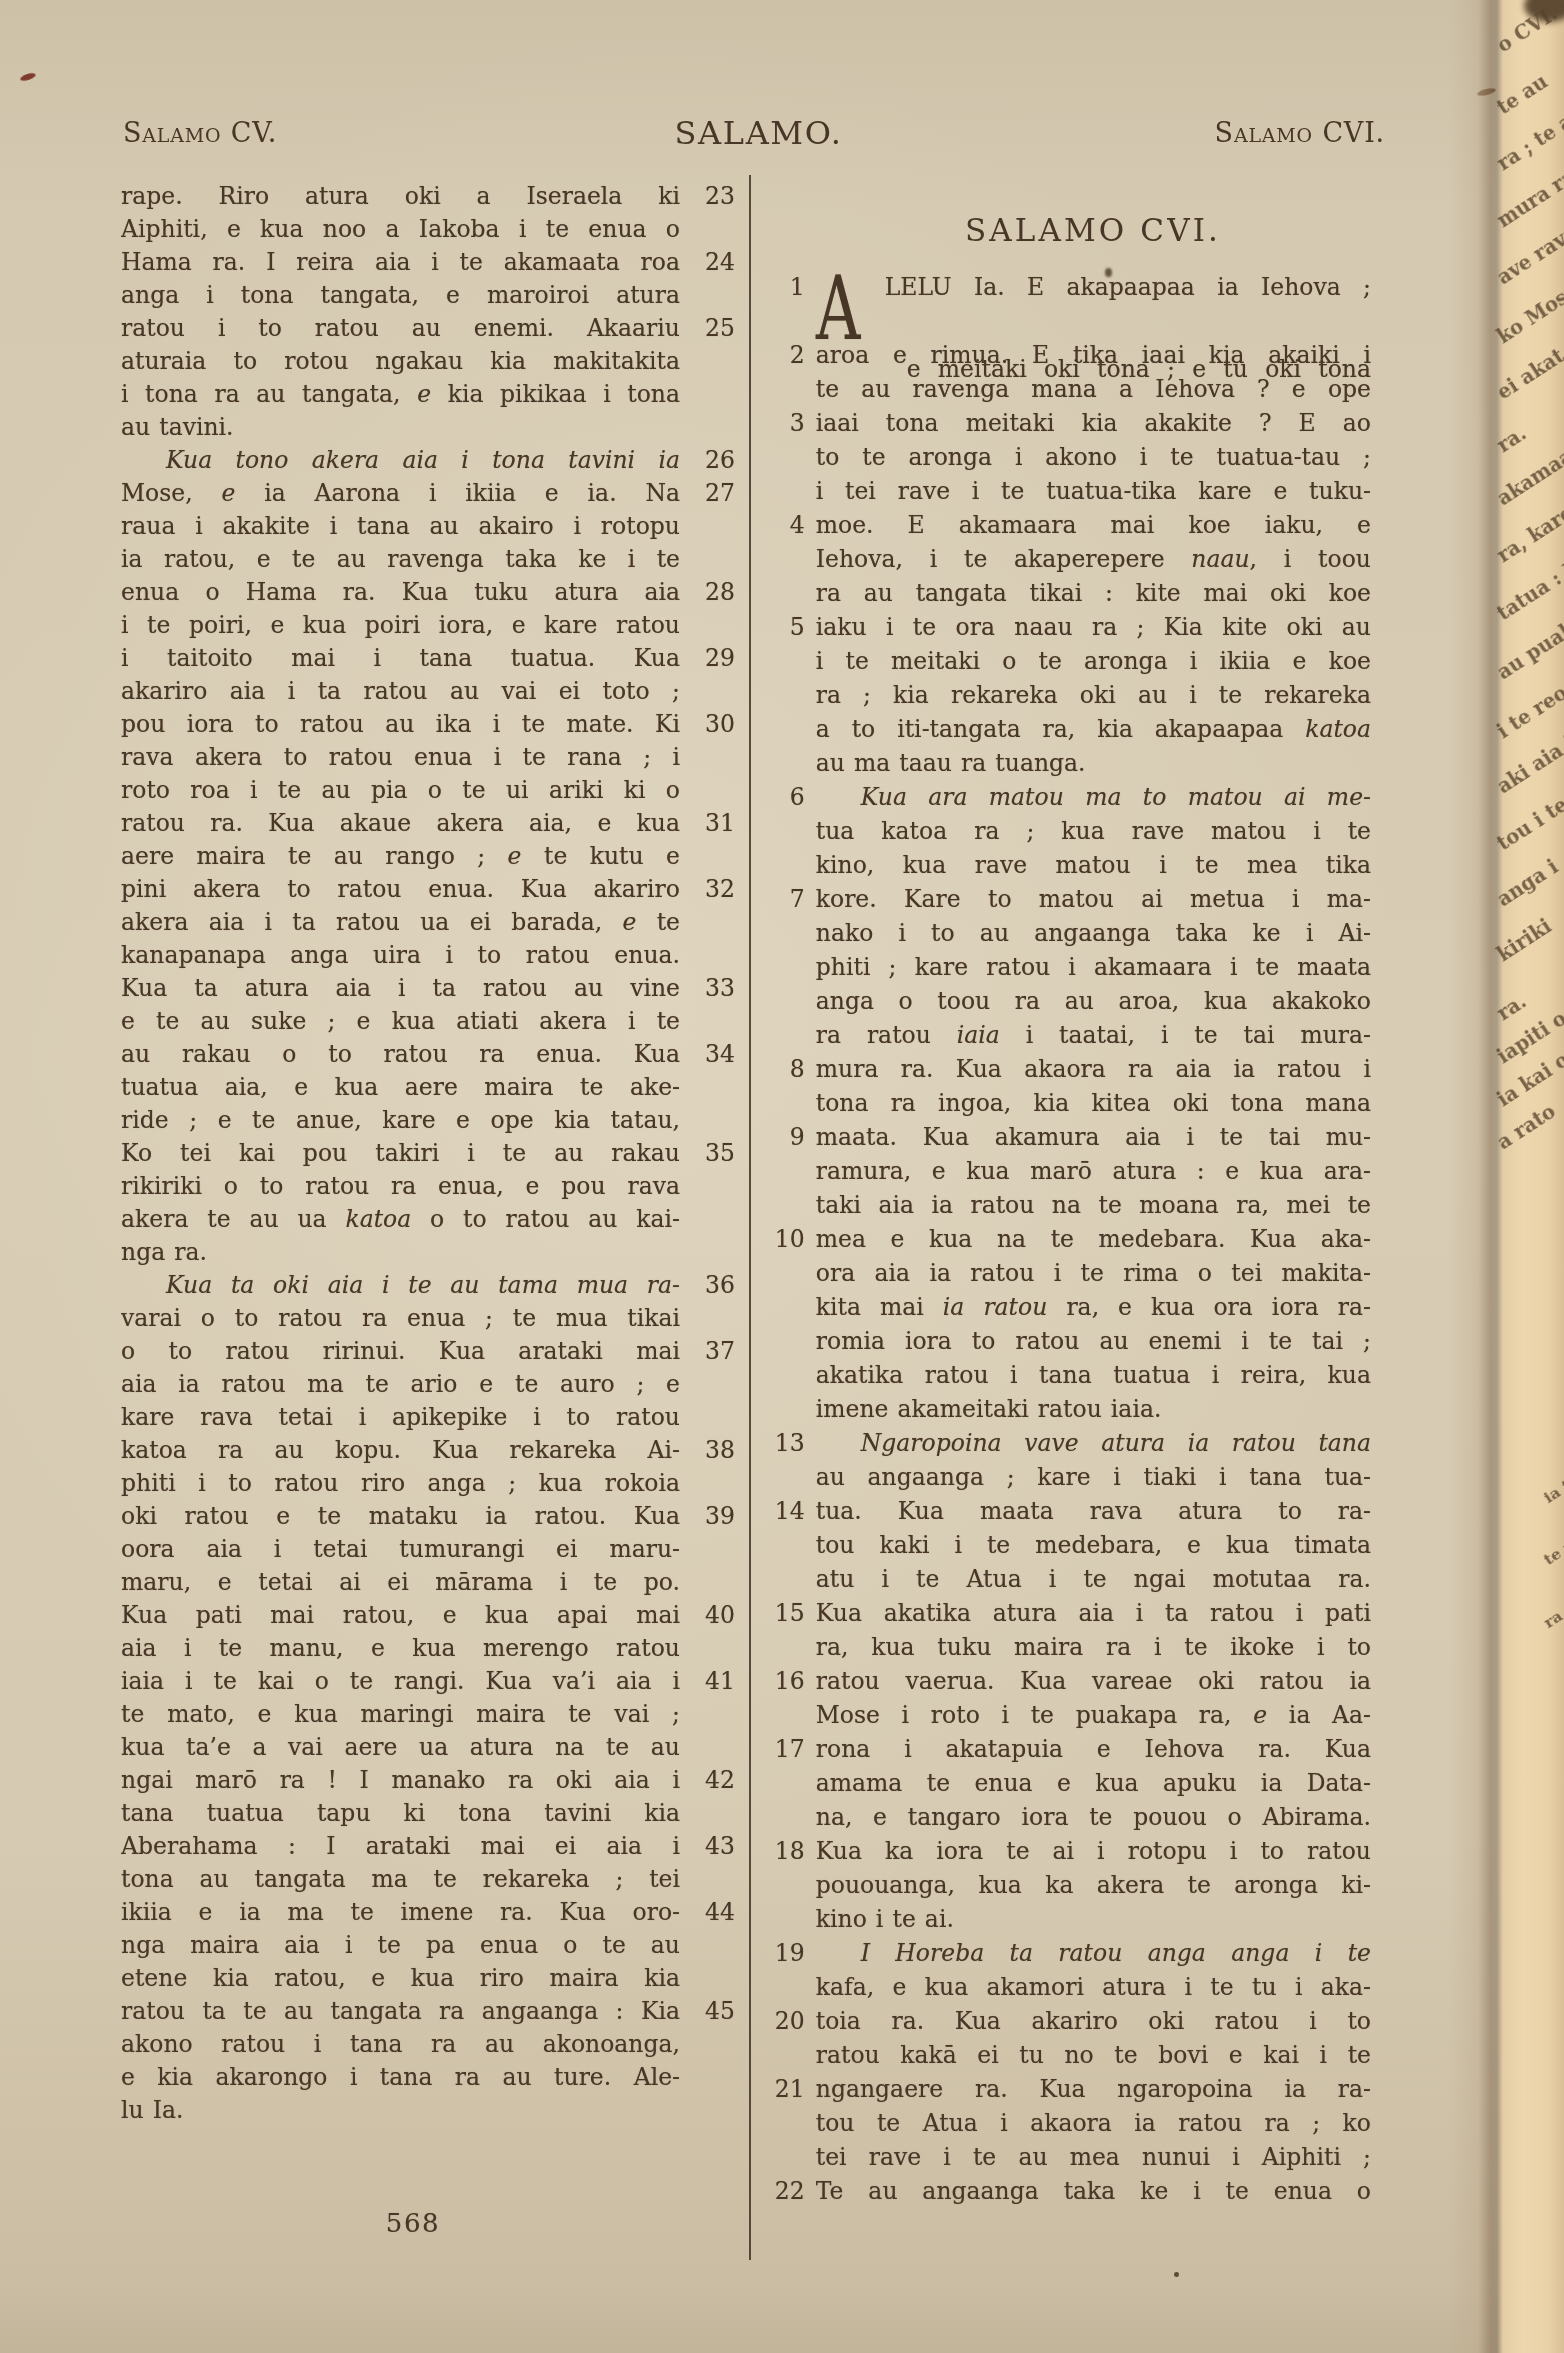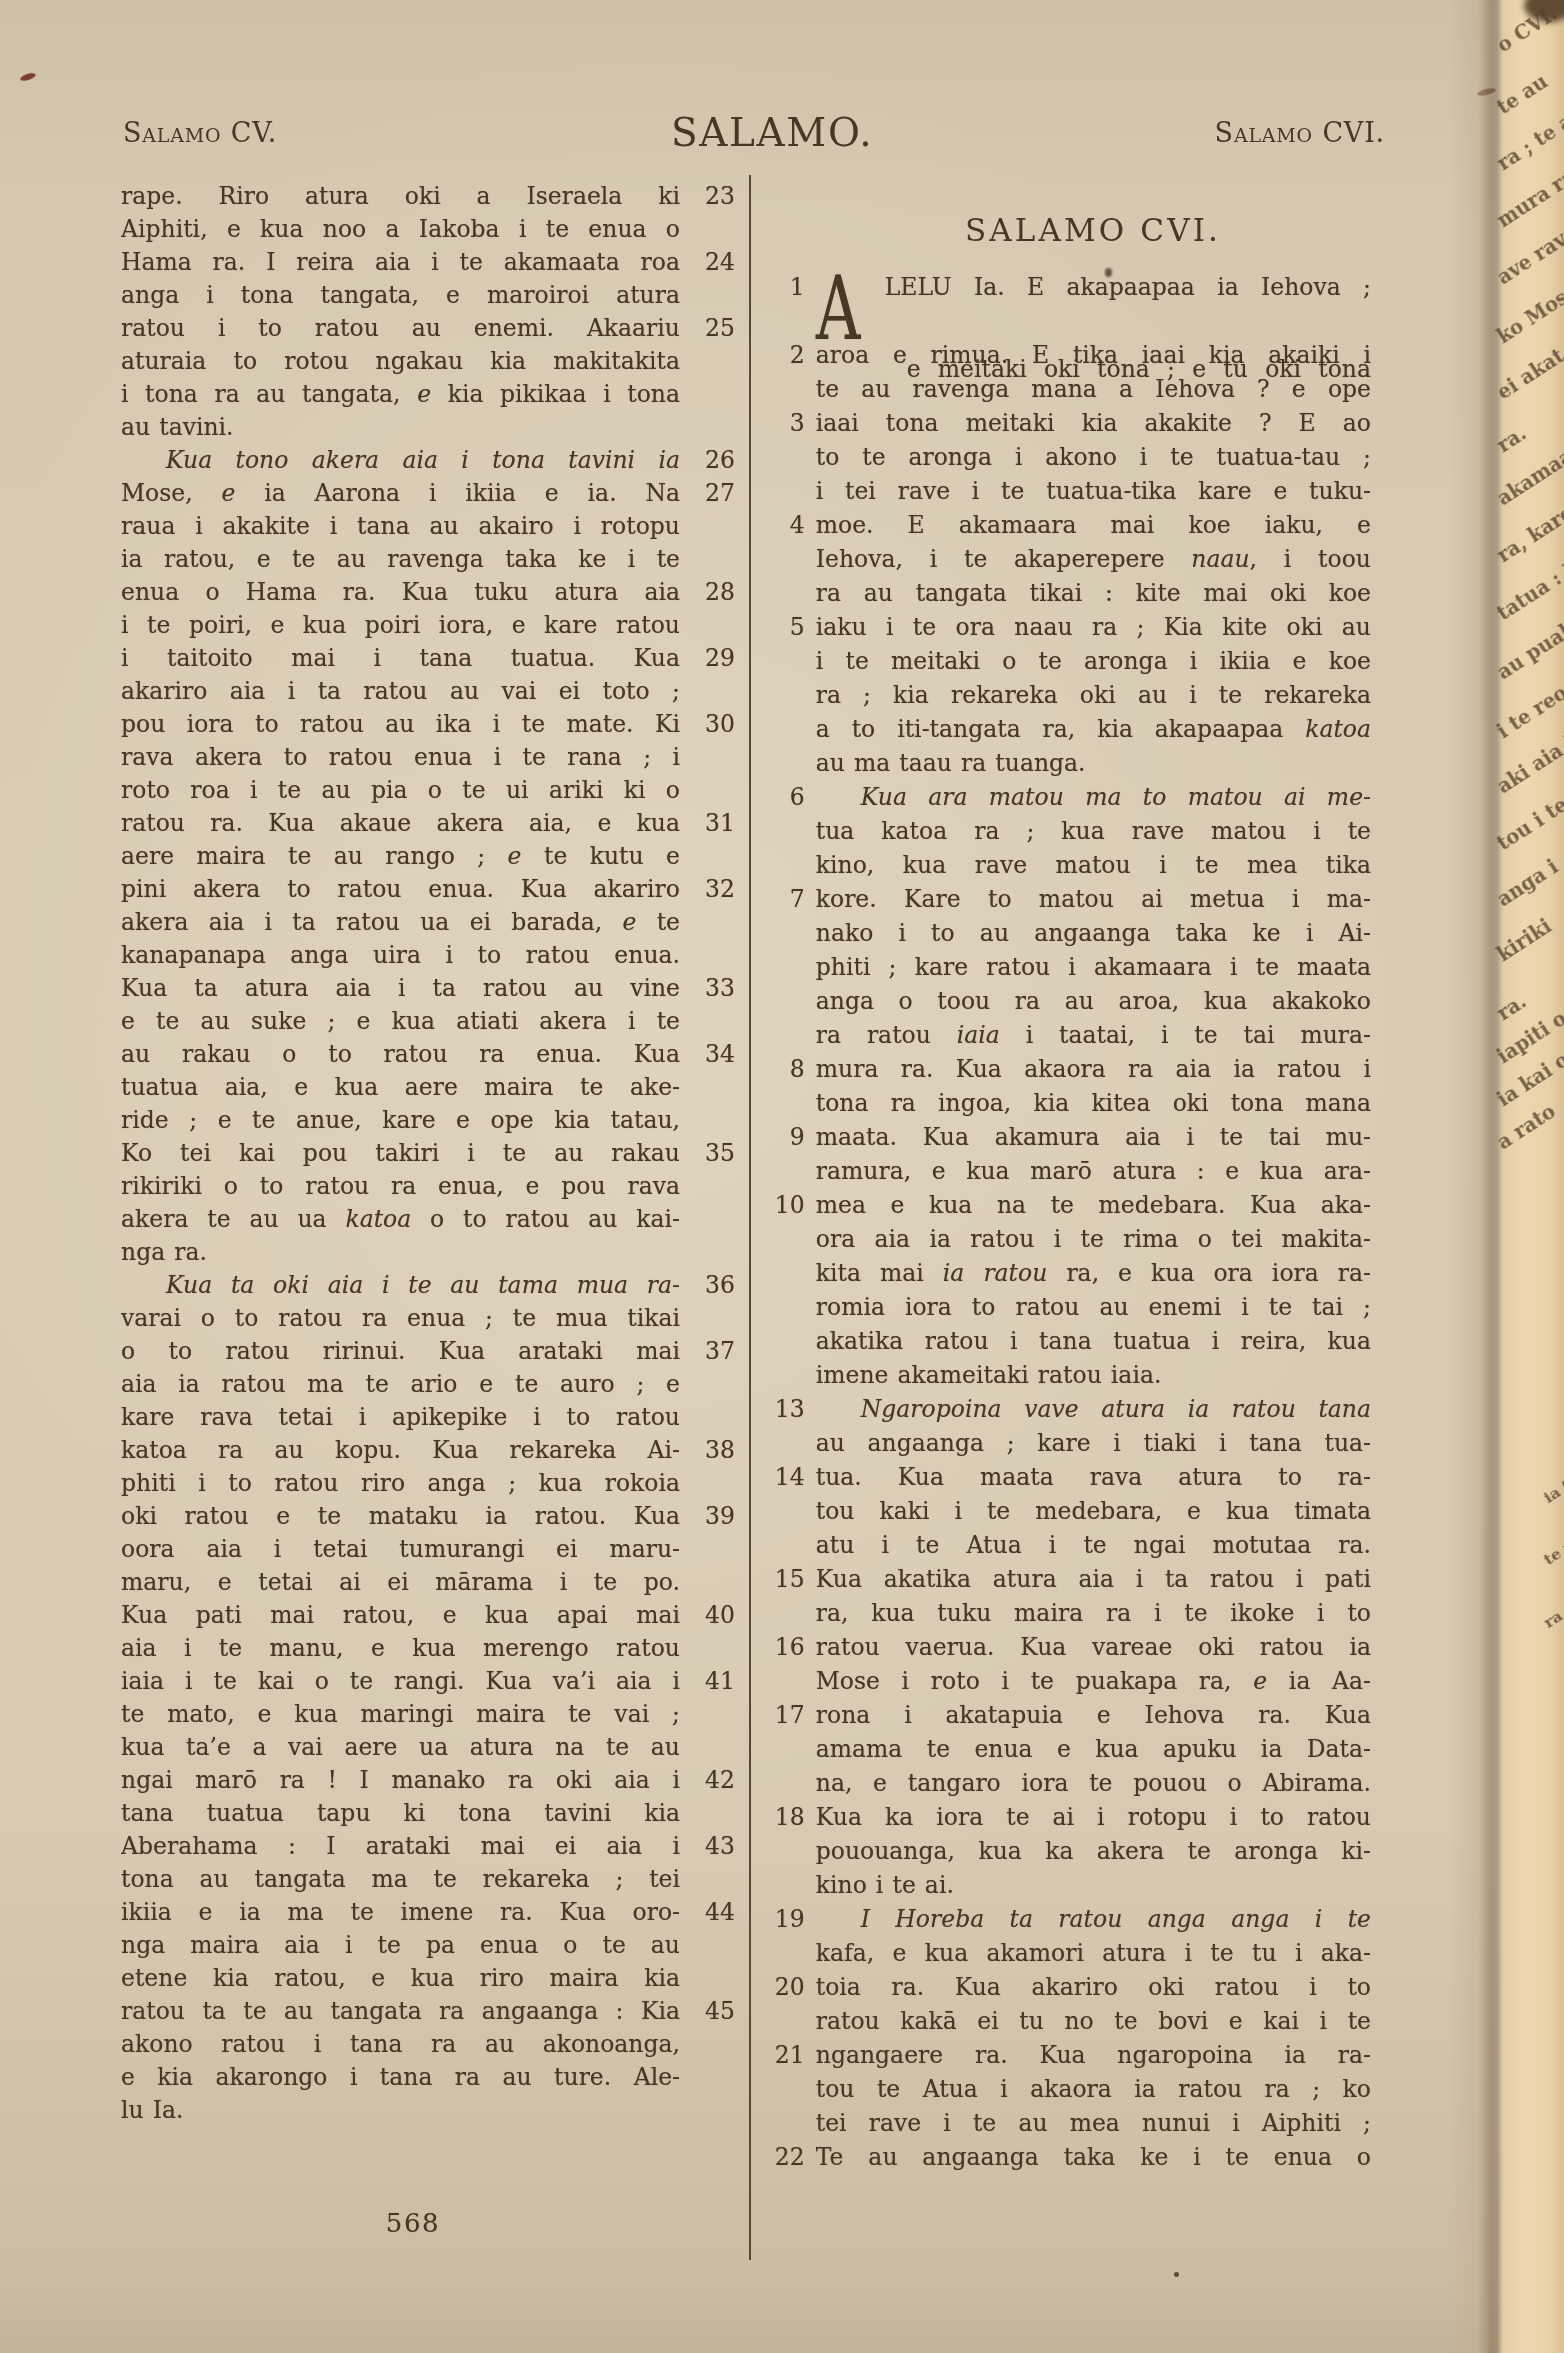--- a/index.html
+++ b/index.html
@@ -25,21 +25,21 @@
   }
   .edge .frag{position:absolute;transform:rotate(-33deg);transform-origin:left top;
     color:rgba(86,66,44,.78);font-weight:700;filter:blur(0.5px);white-space:nowrap;}
   .edge .wedge{position:absolute;top:-11px;right:-9.4px;width:50px;height:33px;
     background:#5f4a33;filter:blur(3.1px);border-radius:50%;}
   .speck{position:absolute;border-radius:50%;filter:blur(0.5px);}
 
   .rh{position:absolute;top:116px;height:34px;font-size:27px;line-height:34px;
       font-variant-caps:small-caps;letter-spacing:0.8px;white-space:nowrap;}
   .rh-left{left:123px;}
-  .rh-center{left:671px;width:175px;text-align:center;font-variant-caps:normal;font-size:39px;letter-spacing:1.6px;}
+  .rh-center{left:671px;width:175px;text-align:center;font-variant-caps:normal;font-size:32px;letter-spacing:1.6px;}
   .rh-right{left:1166px;width:219px;text-align:right;}
 
   .section-heading{position:absolute;left:815px;top:212px;width:556px;text-align:center;
       font-size:31px;letter-spacing:3.1px;white-space:nowrap;}
 
   .divider{position:absolute;left:749px;top:175px;width:2.3px;height:2085px;
       background:rgba(58,45,30,.82);}
 
   .col{position:absolute;}
   .col .line{display:flex;align-items:baseline;position:relative;}
@@ -424,20 +424,24 @@
         <span class="gnum"></span>
         <span class="ltext">tona ra ingoa, kia kitea oki tona mana</span>
       </div>
       <div class="line">
         <span class="gnum">9</span>
         <span class="ltext">maata.  Kua akamura aia i te tai mu-</span>
       </div>
       <div class="line">
         <span class="gnum"></span>
         <span class="ltext">ramura, e kua marō atura :  e kua ara-</span>
+      </div>
+      <div class="line">
+        <span class="gnum"></span>
+        <span class="ltext">taki aia ia ratou na te moana ra, mei te</span>
       </div>
       <div class="line">
         <span class="gnum">10</span>
         <span class="ltext">mea e kua na te medebara.  Kua aka-</span>
       </div>
       <div class="line">
         <span class="gnum"></span>
         <span class="ltext">ora aia ia ratou i te rima o tei makita-</span>
       </div>
       <div class="line">

